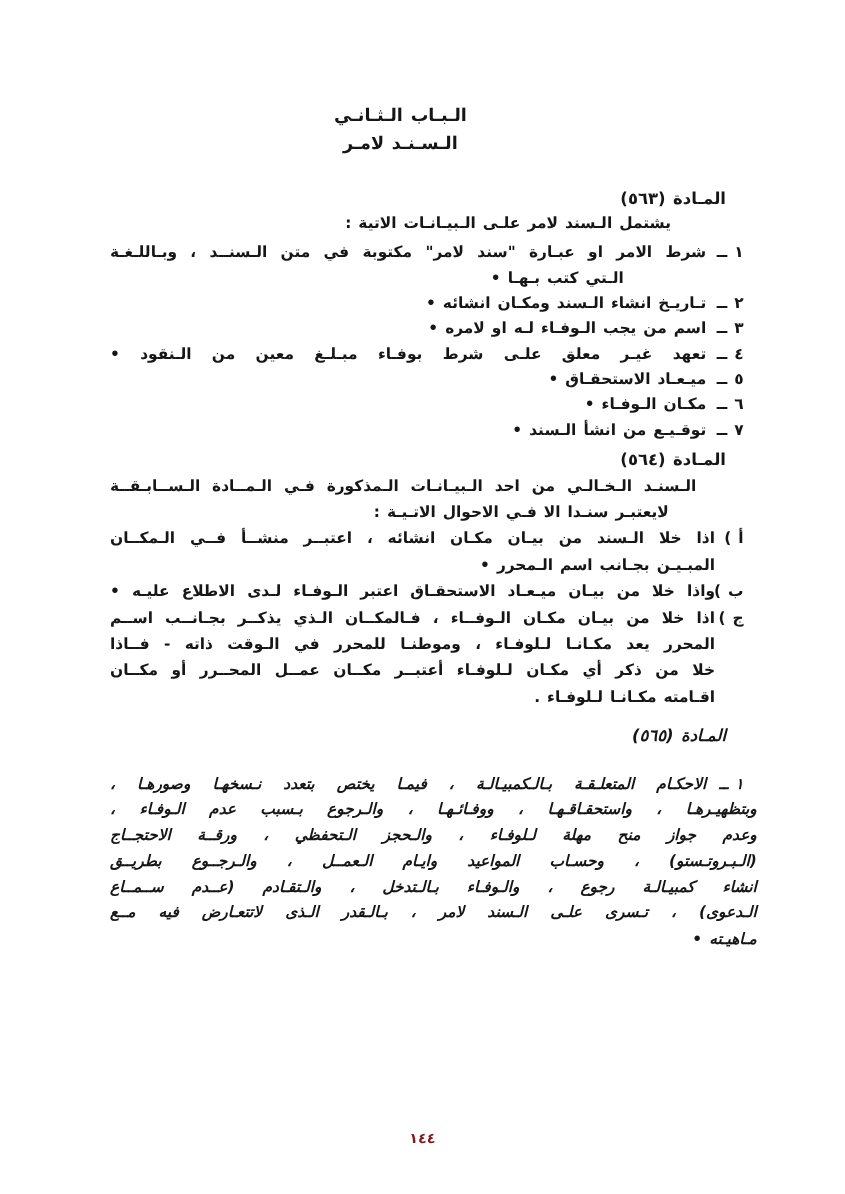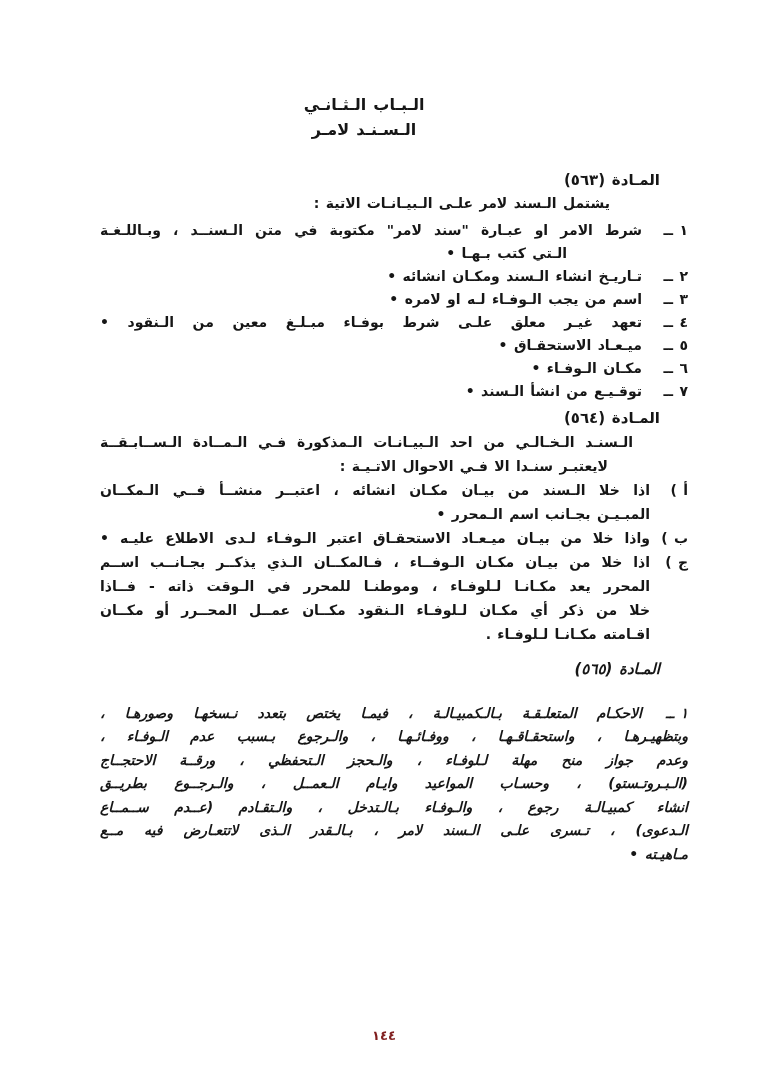--- a/index.html
+++ b/index.html
@@ -16,21 +16,21 @@
   .chapter-title,.chapter-subtitle{font-size:16px;line-height:25px;}
   .art-heading{transform:translateX(-28px);}
   #a563{font-size:14px;line-height:23px;}
   #a563 .art-heading{margin-top:27px;font-size:15px;}
   #a563 .items{margin-top:4px;}
   #a564{font-size:14px;line-height:24px;}
   #a564 .art-heading{margin-top:3px;font-size:15px;}
   #a565{font-size:14px;line-height:23.5px;font-style:italic;}
   #a565 .art-heading{margin-top:12px;font-size:15px;}
   .item{position:relative;}
-  .marker{position:absolute;right:0;top:0;white-space:nowrap;text-align:center;}
+  .marker{position:absolute;right:12px;top:0;white-space:nowrap;text-align:center;}
   .h46 > .lines{padding-right:46px;}
   .h38 > .lines{padding-right:38px;}
   .h0  > .lines{padding-right:0;margin-top:20px;}
   .tline{text-align:justify;text-align-last:justify;}
   .tline.last{text-align-last:right;}
   .tline.fill{text-align-last:justify;}
   .page-number{
     position:absolute;top:1028px;left:0;width:100%;text-align:center;
     font-size:13px;font-weight:bold;color:#7f1d1d;
   }
@@ -115,21 +115,21 @@
         <span class="marker">ب )</span>
         <div class="lines">
             <div class="tline last fill">واذا خلا من بيـان ميـعـاد الاستحقـاق اعتبر الـوفـاء لـدى الاطلاع عليـه •</div>
           </div>
       </div>
       <div class="item h38">
         <span class="marker">ج )</span>
         <div class="lines">
             <div class="tline">اذا خلا من بيـان مكـان الـوفــاء ، فـالمكــان الـذي يذكــر بجـانــب اســم</div>
             <div class="tline">المحرر يعد مكـانـا لـلوفـاء ، وموطنـا للمحرر في الـوقت ذاته - فــاذا</div>
-            <div class="tline">خلا من ذكر أي مكـان لـلوفـاء الـنقود مكــان عمــل المحــرر أو مكــان</div>
+            <div class="tline">خلا من ذكر أي مكـان لـلوفـاء أعتبــر مكــان عمــل المحــرر أو مكــان</div>
             <div class="tline last">اقـامته مكـانـا لـلوفـاء .</div>
           </div>
       </div>
     </div>
   </section>
 
   <section class="article" id="a565">
     <div class="art-heading">المـادة (٥٦٥)</div>
     <div class="items">
       <div class="item h0">

